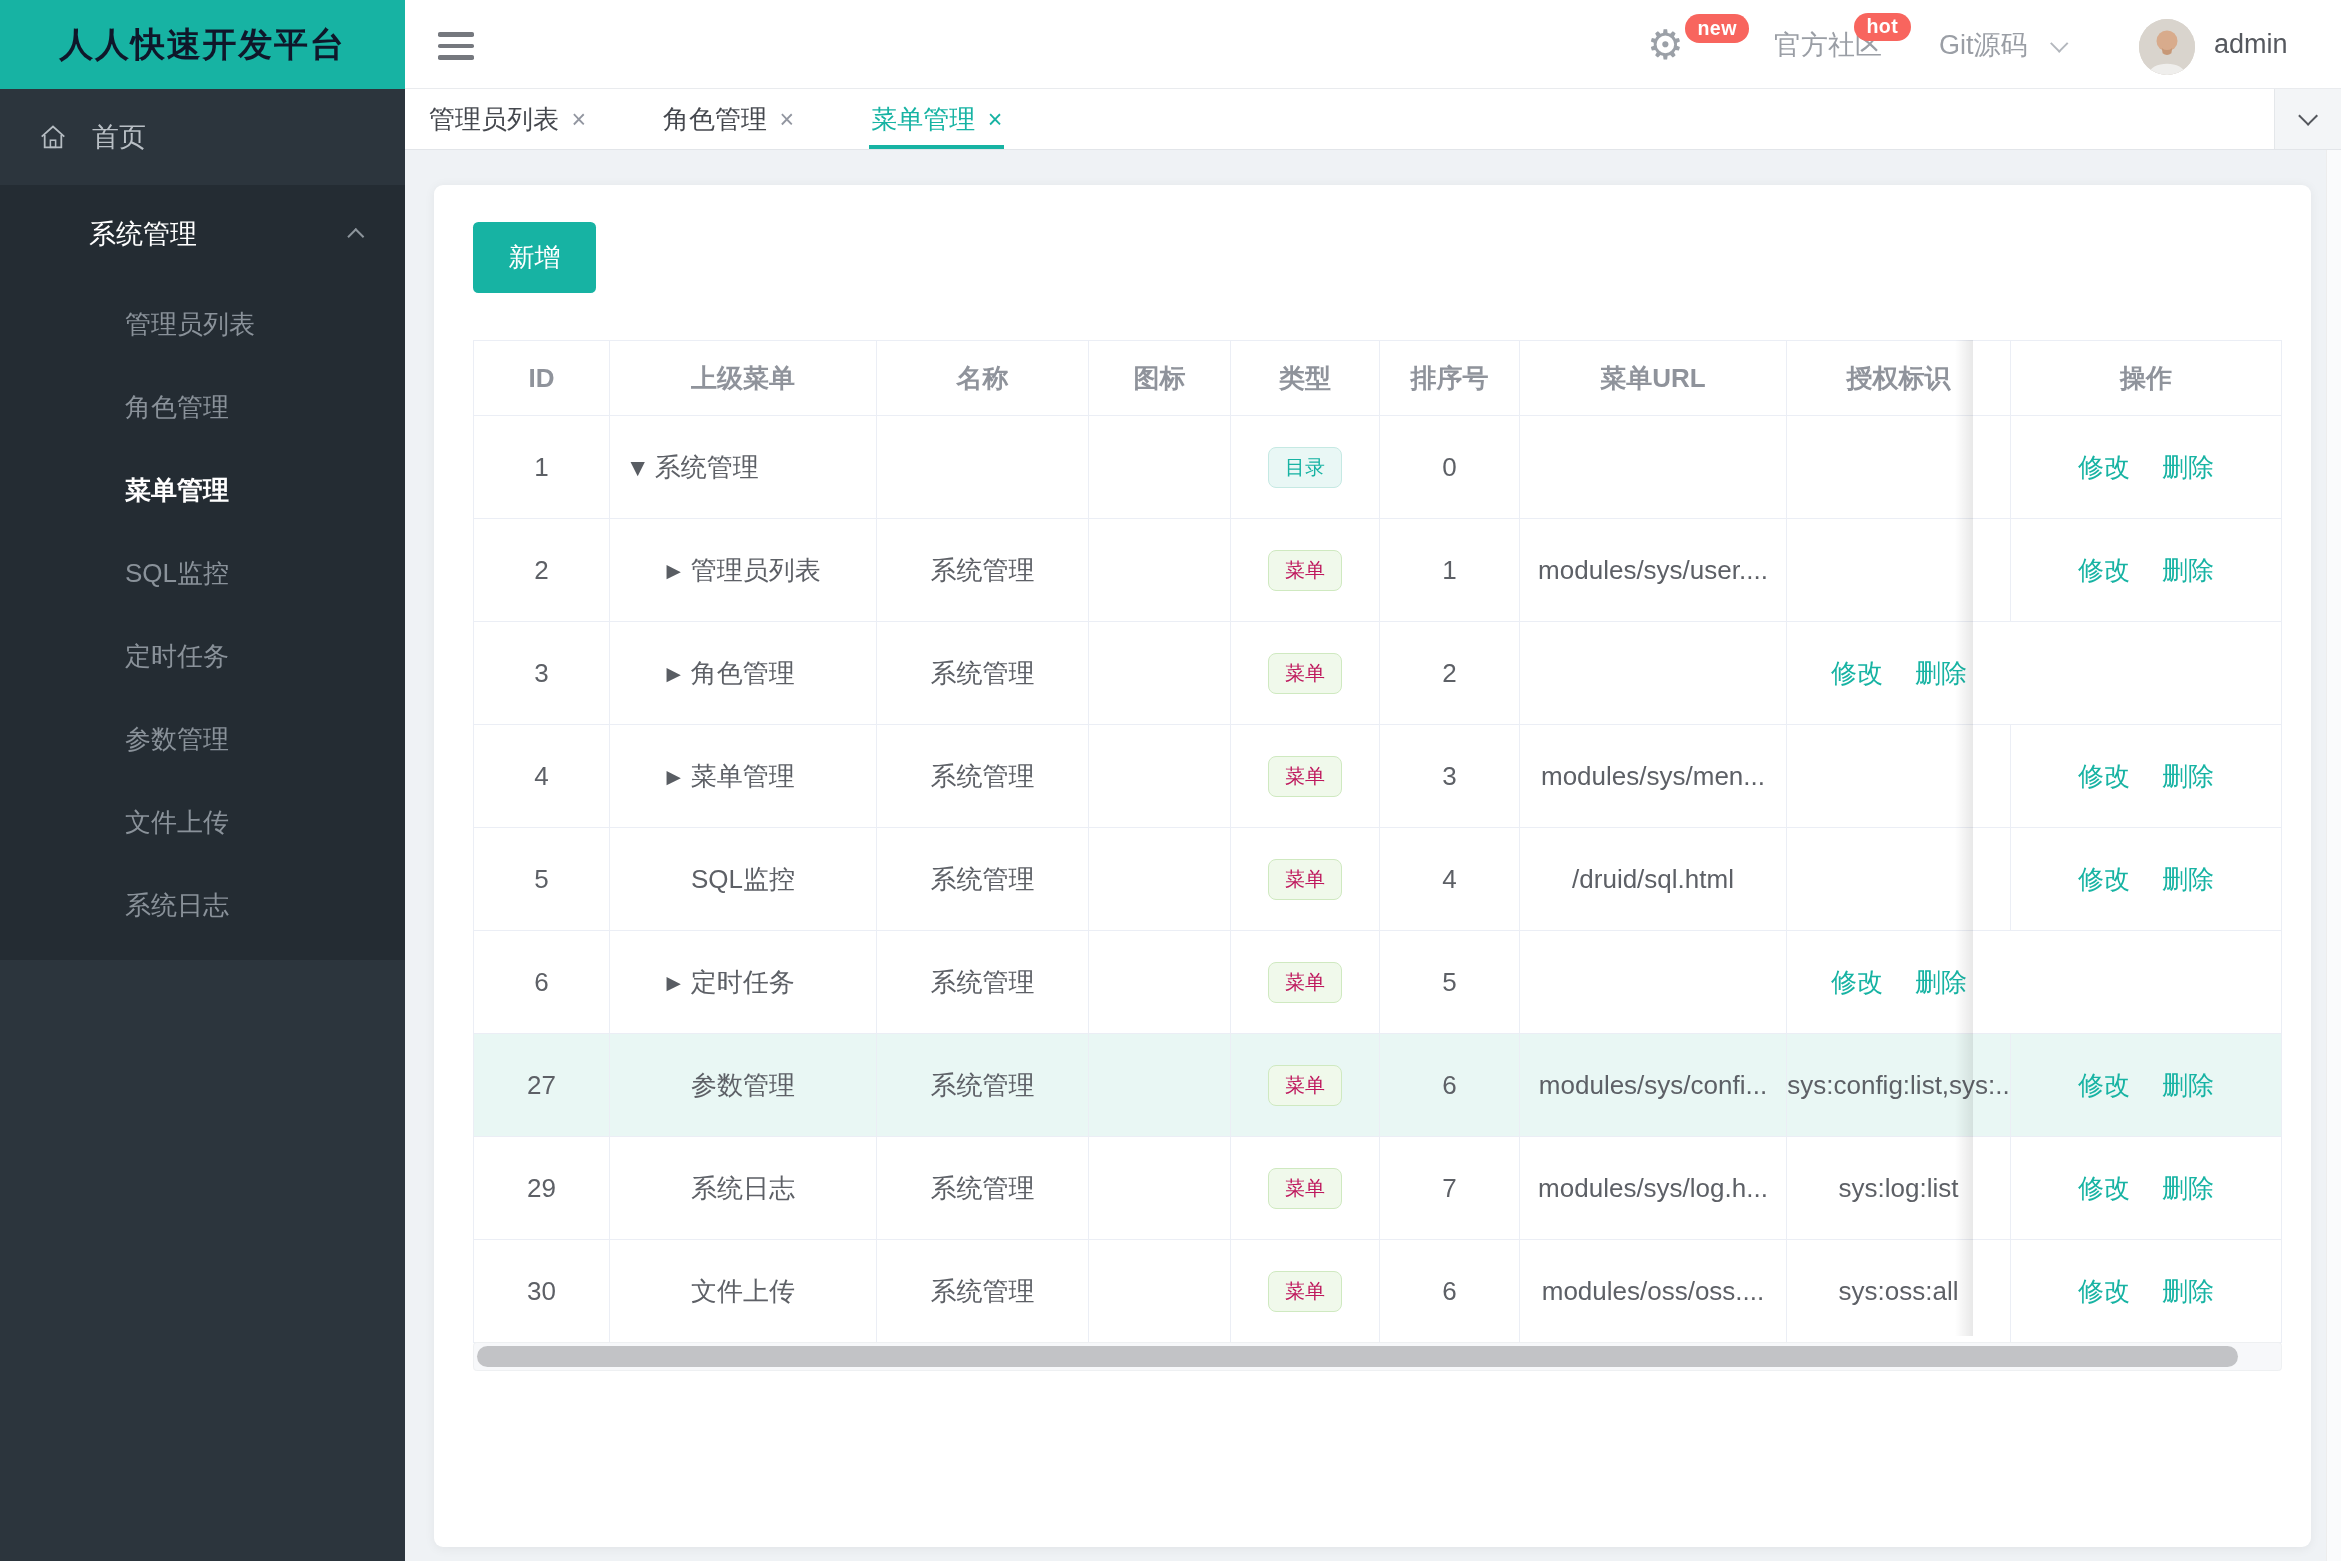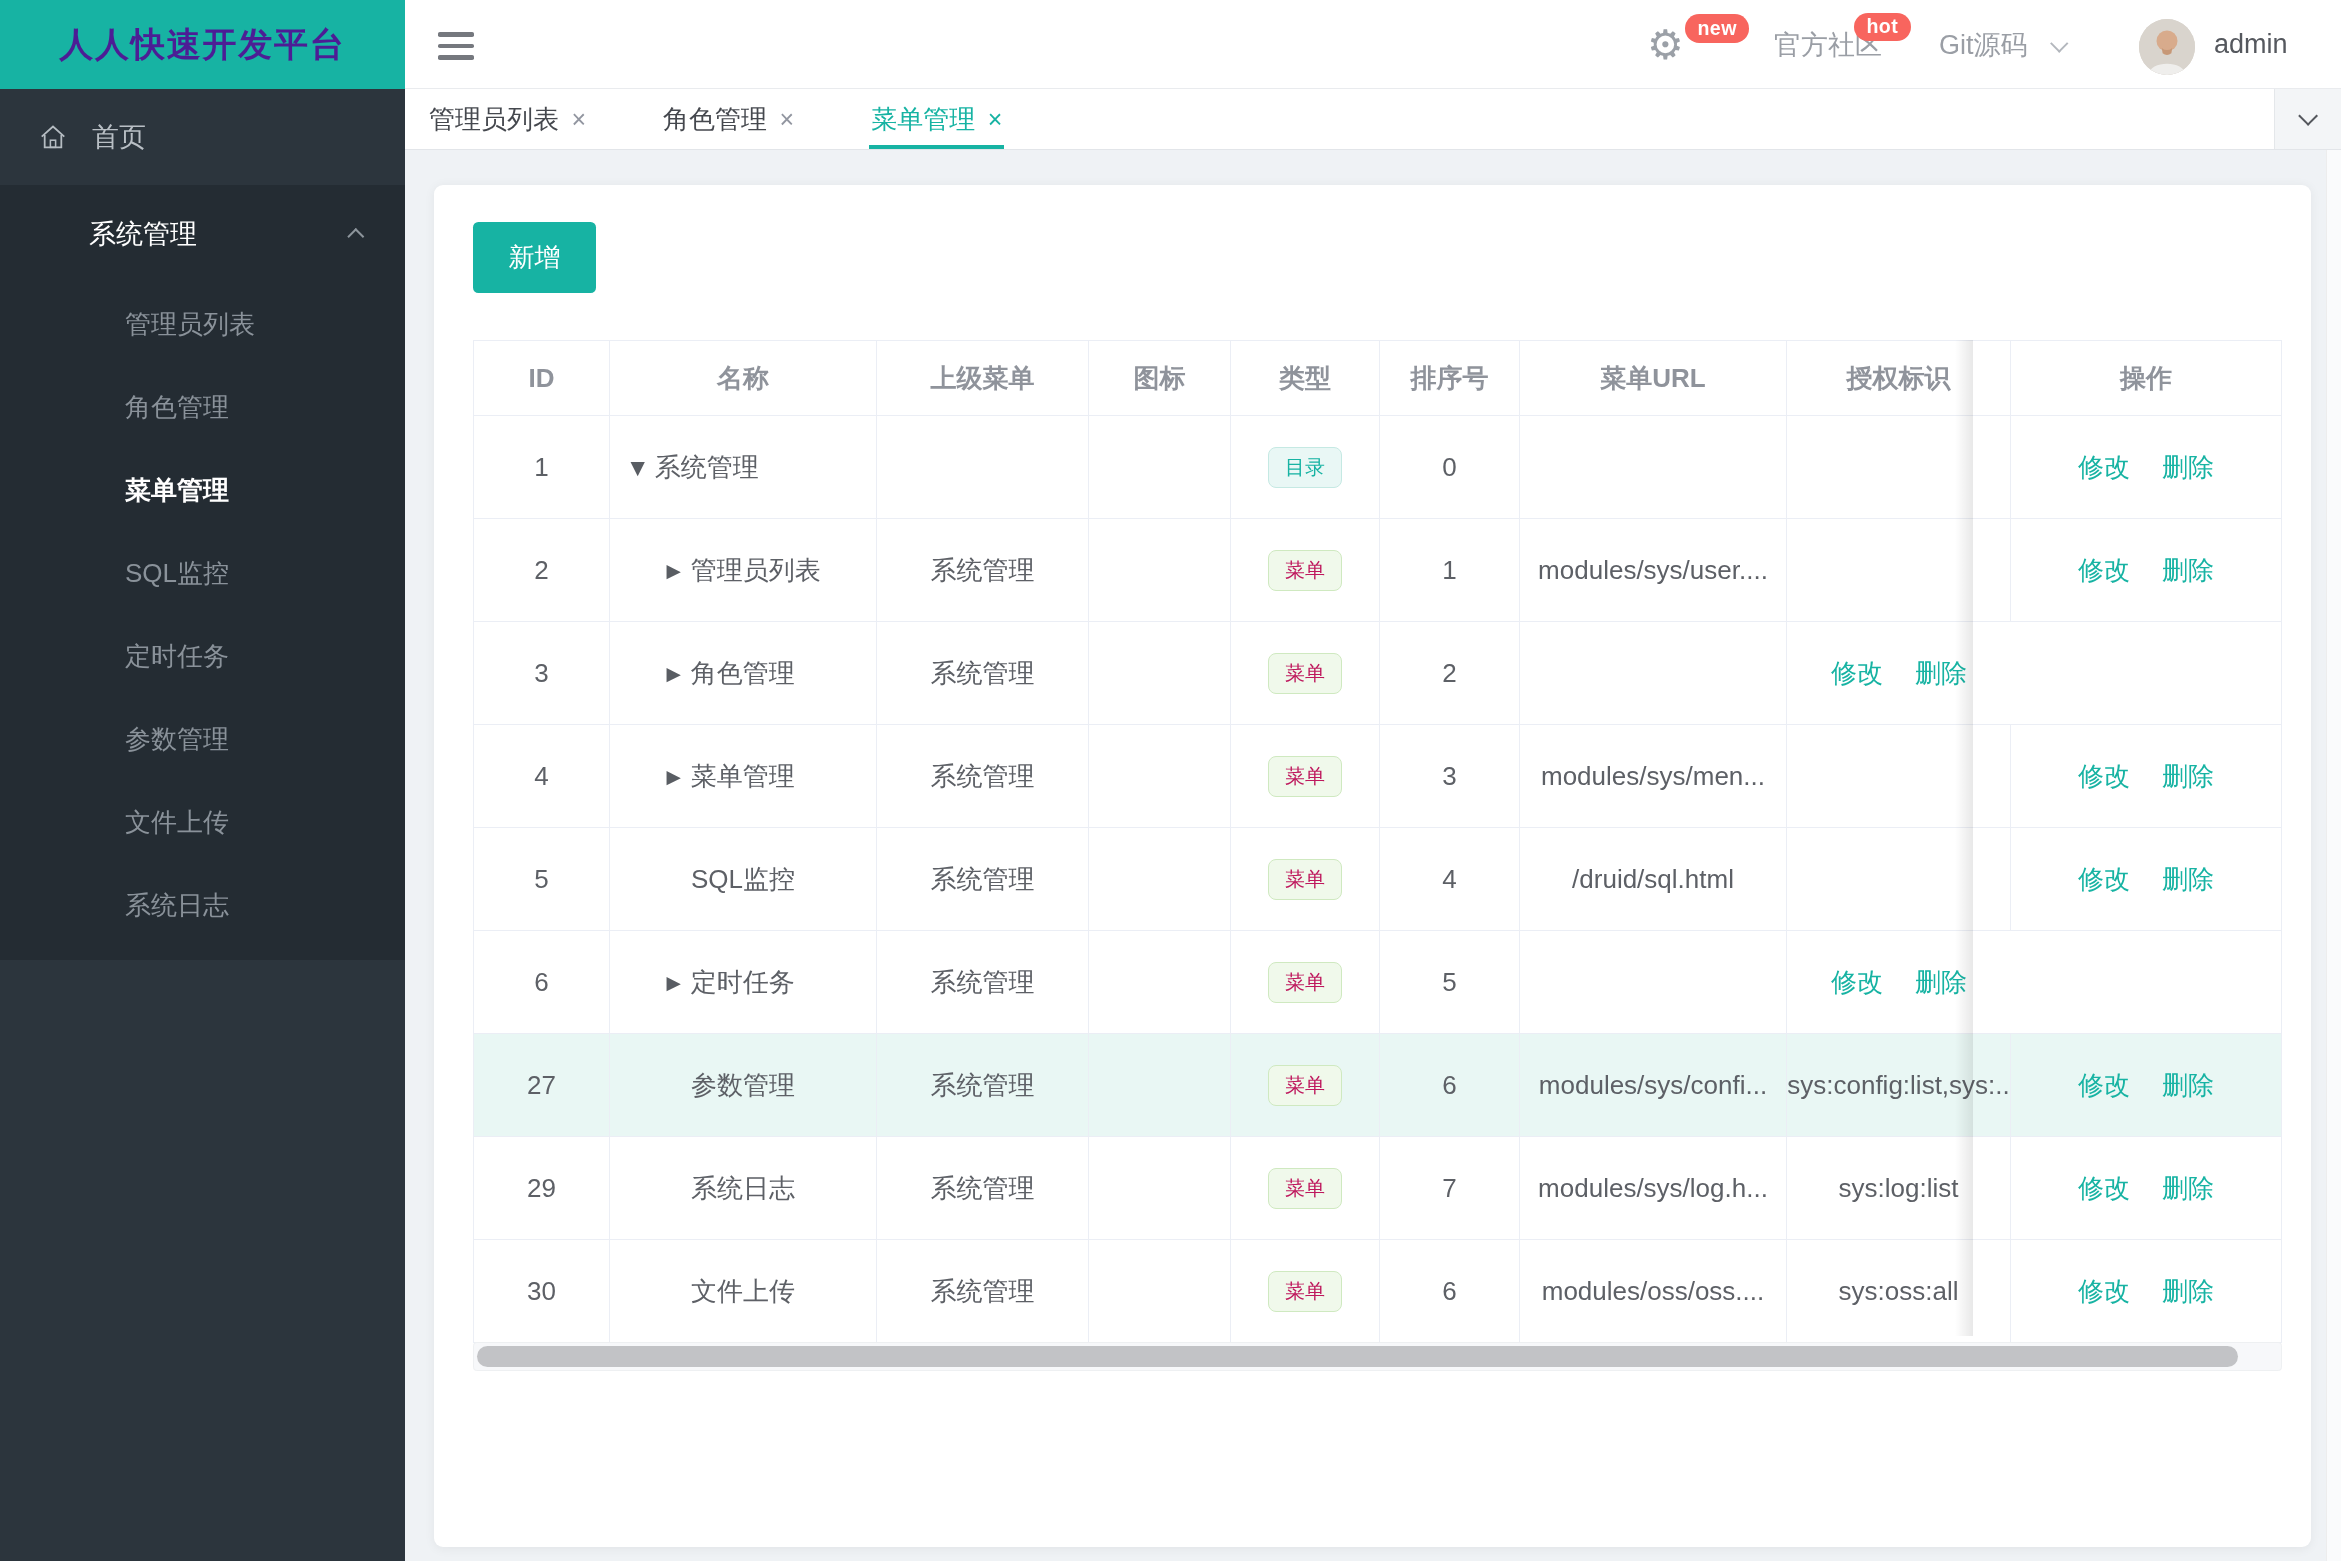--- a/index.html
+++ b/index.html
@@ -2,21 +2,21 @@
 <html style="font-size:14.2px"><head>
 <meta charset="utf-8">
 <style>
   * { margin:0; padding:0; box-sizing:border-box; }
   html,body { width:2342px; height:1562px; }
   body { font-family:"Liberation Sans","DejaVu Sans",sans-serif; background:#eff2f5; }
   .screen { position:relative; width:2342px; height:1562px; overflow:hidden; background:#eff2f5; }
 
   
   .header { position:absolute; left:0; top:0; width:2342px; height:89px; background:#ffffff; border-bottom:0.9px solid #e9ebee; z-index:6; }
-  .logo { position:absolute; left:0; top:0; width:405px; height:89px; background:#17b3a3; color:#4c1d95; font-size:34px; font-weight:600; letter-spacing:1.8px; display:flex; align-items:center; justify-content:center; }
+  .logo { position:absolute; left:0; top:0; width:405px; height:89px; background:#17b3a3; color:#0f172a; font-size:34px; font-weight:600; letter-spacing:1.8px; display:flex; align-items:center; justify-content:center; }
   .hamburger { position:absolute; left:438px; top:32px; width:36px; height:27px; cursor:pointer; }
   .hamburger i { display:block; height:4.5px; background:#75787e; border-radius:1.8px; margin-bottom:7.1px; }
   .hamburger i:last-child { margin-bottom:0; }
   .gear { position:absolute; left:1647px; top:0; height:89px; display:flex; align-items:center; font-family:"DejaVu Sans",sans-serif; font-size:41px; color:#9ba0a7; }
   .pill { position:absolute; background:#f8655e; color:#fff; font-weight:bold; font-size:19.6px; line-height:1; border-radius:14.2px; padding:4.5px 12.5px; letter-spacing:0.4px; }
   .pill.new { left:1685px; top:14.2px; }
   .pill.hot { left:1854px; top:12.5px; }
   .navlink { position:absolute; top:0; height:89px; display:flex; align-items:center; font-size:27px; color:#9a9ea5; cursor:pointer; }
   .navlink.community { left:1774px; }
   .navlink.git { left:1939px; }
@@ -170,22 +170,22 @@
     </div>
   </div>
 
   <div class="card">
     <button class="btn-add">新增</button>
 
     <div class="table">
 
       <div class="tr">
         <div class="th">ID</div>
+        <div class="th">上级菜单</div>
         <div class="th">名称</div>
-        <div class="th">上级菜单</div>
         <div class="th">图标</div>
         <div class="th">类型</div>
         <div class="th">排序号</div>
         <div class="th">菜单URL</div>
         <div class="th">授权标识</div>
         <div class="th">操作</div>
       </div>
 
       <div class="tr">
         <div class="td">1</div>

